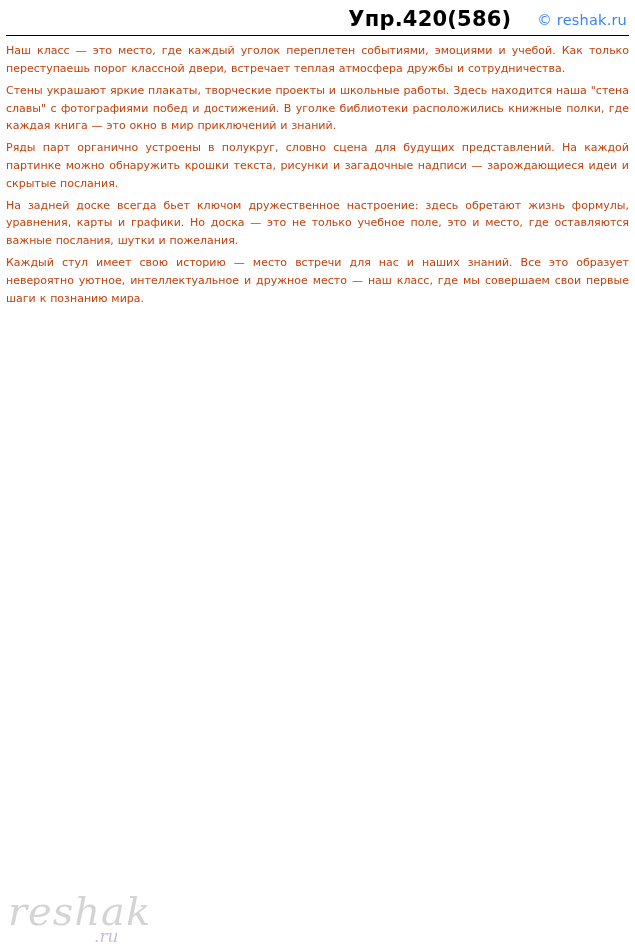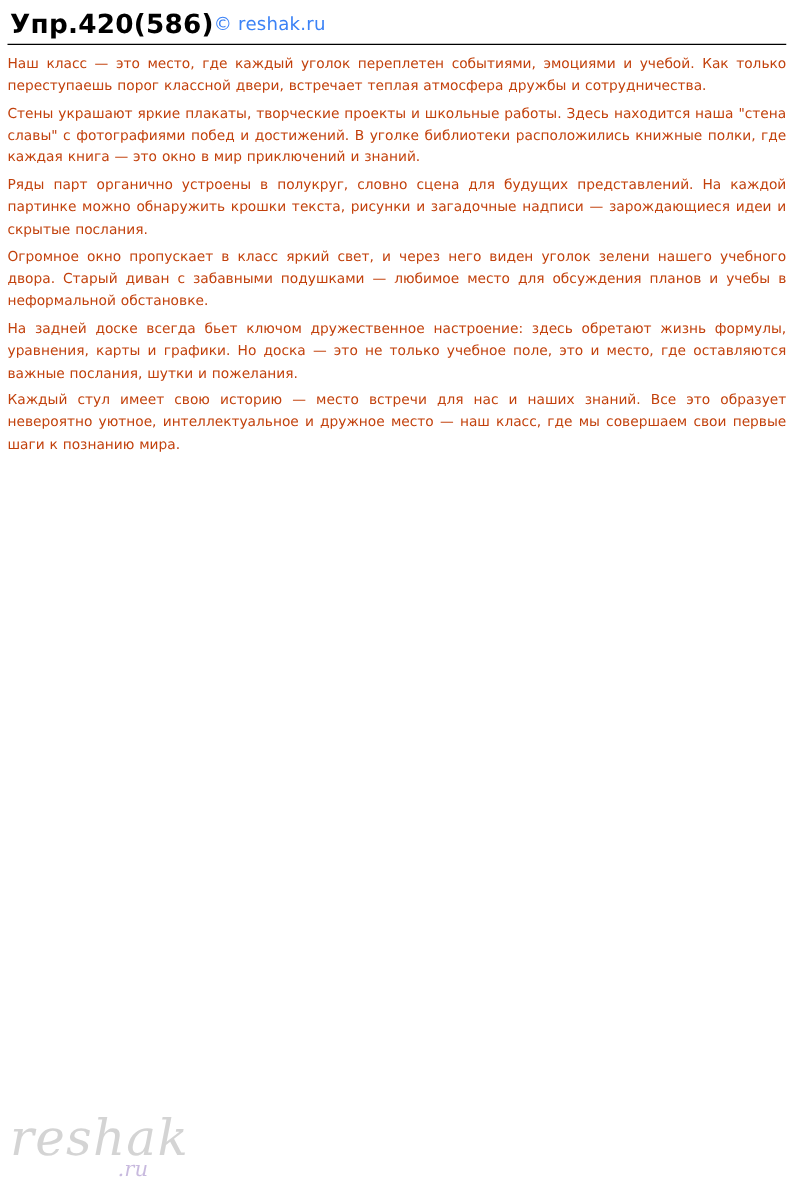--- a/index.html
+++ b/index.html
@@ -18,22 +18,23 @@
   .page {
     position: relative;
     width: 635px;
     height: 952px;
     box-sizing: border-box;
     padding: 6px 6px 0 6px;
   }
   .header {
     display: flex;
     align-items: flex-start;
-    justify-content: flex-start;
+    justify-content: flex-end;
     padding: 2px 2px 0 2px;
+    gap: 26px;
   }
   .exercise-title {
     font-size: 21px;
     font-weight: bold;
     color: #000000;
     letter-spacing: 0.2px;
     line-height: 1.1;
   }
   .copyright {
     font-size: 14.5px;
@@ -95,21 +96,20 @@
     <div class="exercise-title">Упр.420(586)</div>
     <div class="copyright">© reshak.ru</div>
   </div>
 
   <hr class="rule">
 
   <div class="body-text">
     <p>Наш класс — это место, где каждый уголок переплетен событиями, эмоциями и учебой. Как только переступаешь порог классной двери, встречает теплая атмосфера дружбы и сотрудничества.</p>
     <p>Стены украшают яркие плакаты, творческие проекты и школьные работы. Здесь находится наша "стена славы" с фотографиями побед и достижений. В уголке библиотеки расположились книжные полки, где каждая книга — это окно в мир приключений и знаний.</p>
     <p>Ряды парт органично устроены в полукруг, словно сцена для будущих представлений. На каждой партинке можно обнаружить крошки текста, рисунки и загадочные надписи — зарождающиеся идеи и скрытые послания.</p>
-    <p>Огромное окно пропускает в класс яркий свет, и через него виден уголок зелени нашего учебного двора. Старый диван с забавными подушками — любимое место для обсуждения планов и учебы в неформальной обстановке.</p>
     <p>На задней доске всегда бьет ключом дружественное настроение: здесь обретают жизнь формулы, уравнения, карты и графики. Но доска — это не только учебное поле, это и место, где оставляются важные послания, шутки и пожелания.</p>
     <p>Каждый стул имеет свою историю — место встречи для нас и наших знаний. Все это образует невероятно уютное, интеллектуальное и дружное место — наш класс, где мы совершаем свои первые шаги к познанию мира.</p>
   </div>
 
   <div class="watermark">
     <div class="wm-main">reshak</div>
     <div class="wm-sub">.ru</div>
   </div>
 
 </div>

